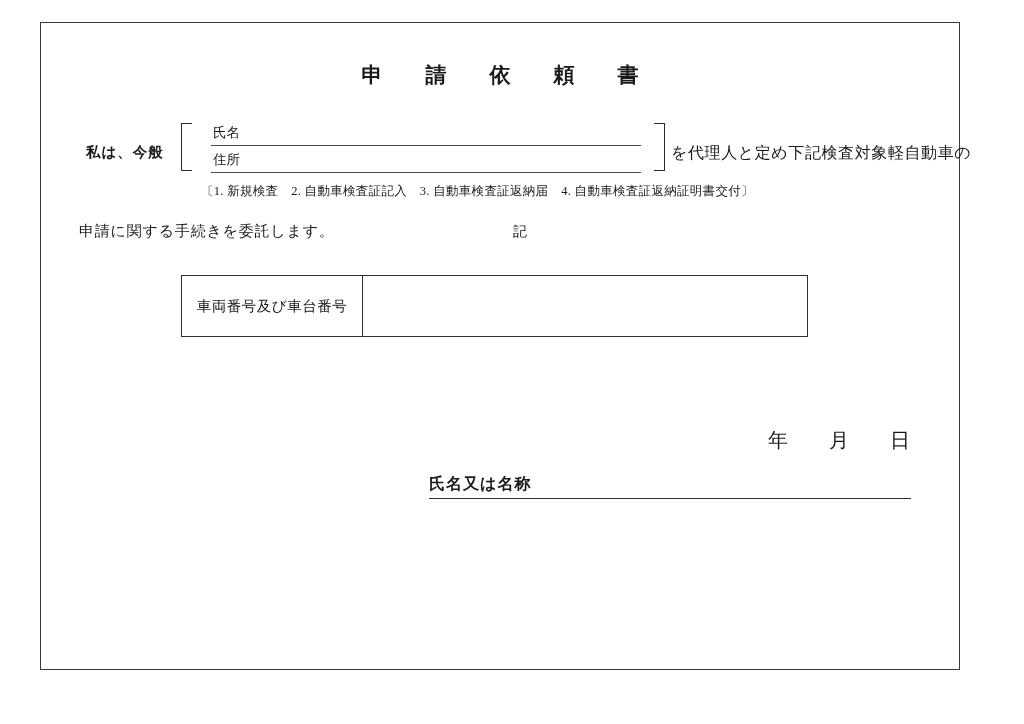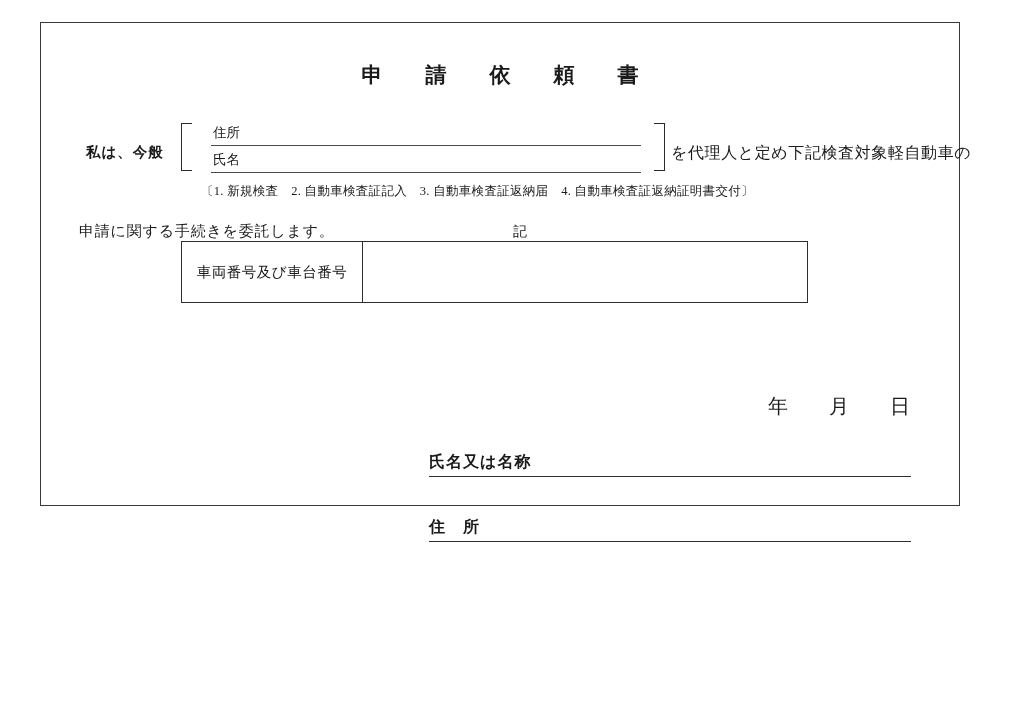--- a/index.html
+++ b/index.html
@@ -13,21 +13,21 @@
     font-family: "Liberation Serif", "DejaVu Serif", serif;
     color: #1a1a1a;
     position: relative;
     overflow: hidden;
   }
   .page {
     position: absolute;
     left: 40px;
     top: 22px;
     width: 920px;
-    height: 484px;
+    height: 648px;
     border: 1px solid #3a3a3a;
     box-sizing: border-box;
     background: #fff;
   }
   .title {
     text-align: center;
     margin-top: 38px;
     font-size: 21px;
     letter-spacing: 11px;
     font-weight: 600;
@@ -119,20 +119,21 @@
   }
   .ki {
     text-align: center;
     font-size: 14px;
     margin-top: -18px;
     padding-left: 40px;
   }
 
   
   .tbl-wrap {
+    margin-top: 34px;
     padding-left: 140px;
   }
   table.vehicle {
     border-collapse: collapse;
   }
   table.vehicle td {
     border: 1px solid #2f2f2f;
     height: 58px;
     vertical-align: middle;
   }
@@ -159,21 +160,21 @@
   
   .owner-heading {
     margin-top: 28px;
     padding-left: 388px;
     font-size: 16.5px;
     font-weight: 700;
     letter-spacing: 0.5px;
   }
   .owner-field {
     position: relative;
-    margin-top: 30px;
+    margin-top: 18px;
     margin-left: 388px;
     width: 482px;
     height: 26px;
     border-bottom: 1.3px solid #2f2f2f;
   }
   .owner-field .lbl {
     position: absolute;
     left: 0;
     bottom: 3px;
     font-size: 16px;
@@ -199,24 +200,24 @@
           <span class="b"></span>
       </div>
       <div class="bracket right">
         <span class="v"></span>
           <span class="t"></span>
           <span class="b"></span>
       </div>
 
       <div class="field-rows">
         <div class="field-row">
-          <span class="lbl">住所</span>
+          <span class="lbl">氏名</span>
         </div>
         <div class="field-row">
-          <span class="lbl">氏名</span>
+          <span class="lbl">住所</span>
         </div>
       </div>
     </div>
 
     <div class="clause-tail">を代理人と定め下記検査対象軽自動車の</div>
   </div>
 
   <div class="options">〔1. 新規検査　2. 自動車検査証記入　3. 自動車検査証返納届　4. 自動車検査証返納証明書交付〕</div>
 
   <div class="commit">申請に関する手続きを委託します。</div>
@@ -238,17 +239,14 @@
     <span>年</span>
     <span>月</span>
     <span>日</span>
   </div>
 
 
   <div class="owner-field">
     <span class="lbl">氏名又は名称</span>
   </div>
 
-  <div class="owner-field second">
-    <span class="lbl">住　所</span>
-  </div>
 
 </div>
 
 </body></html>

